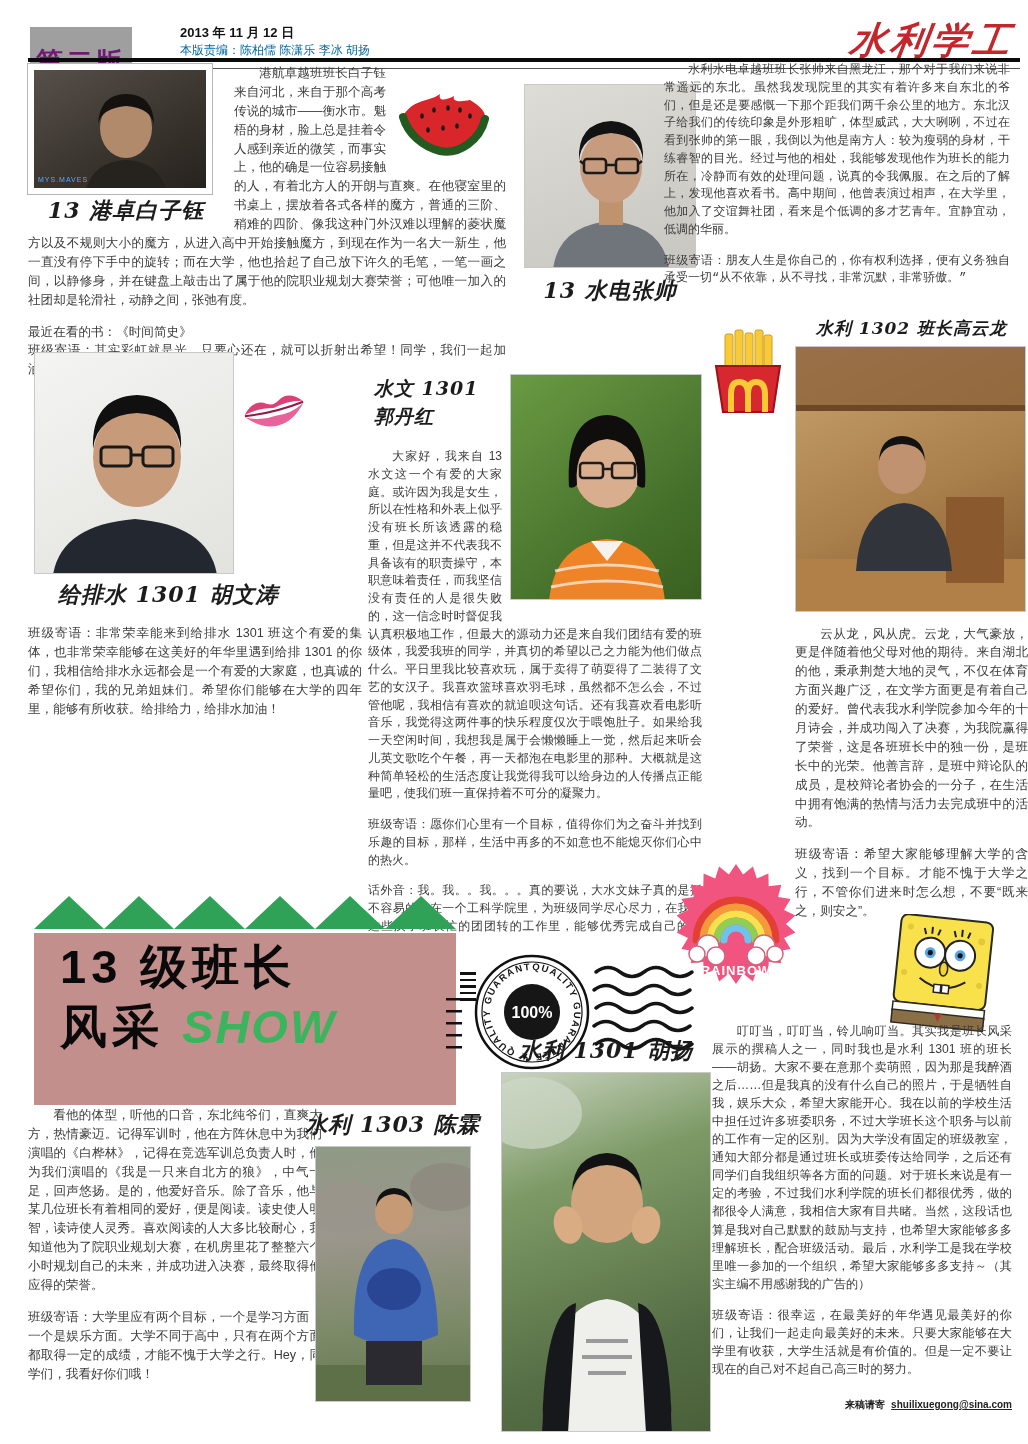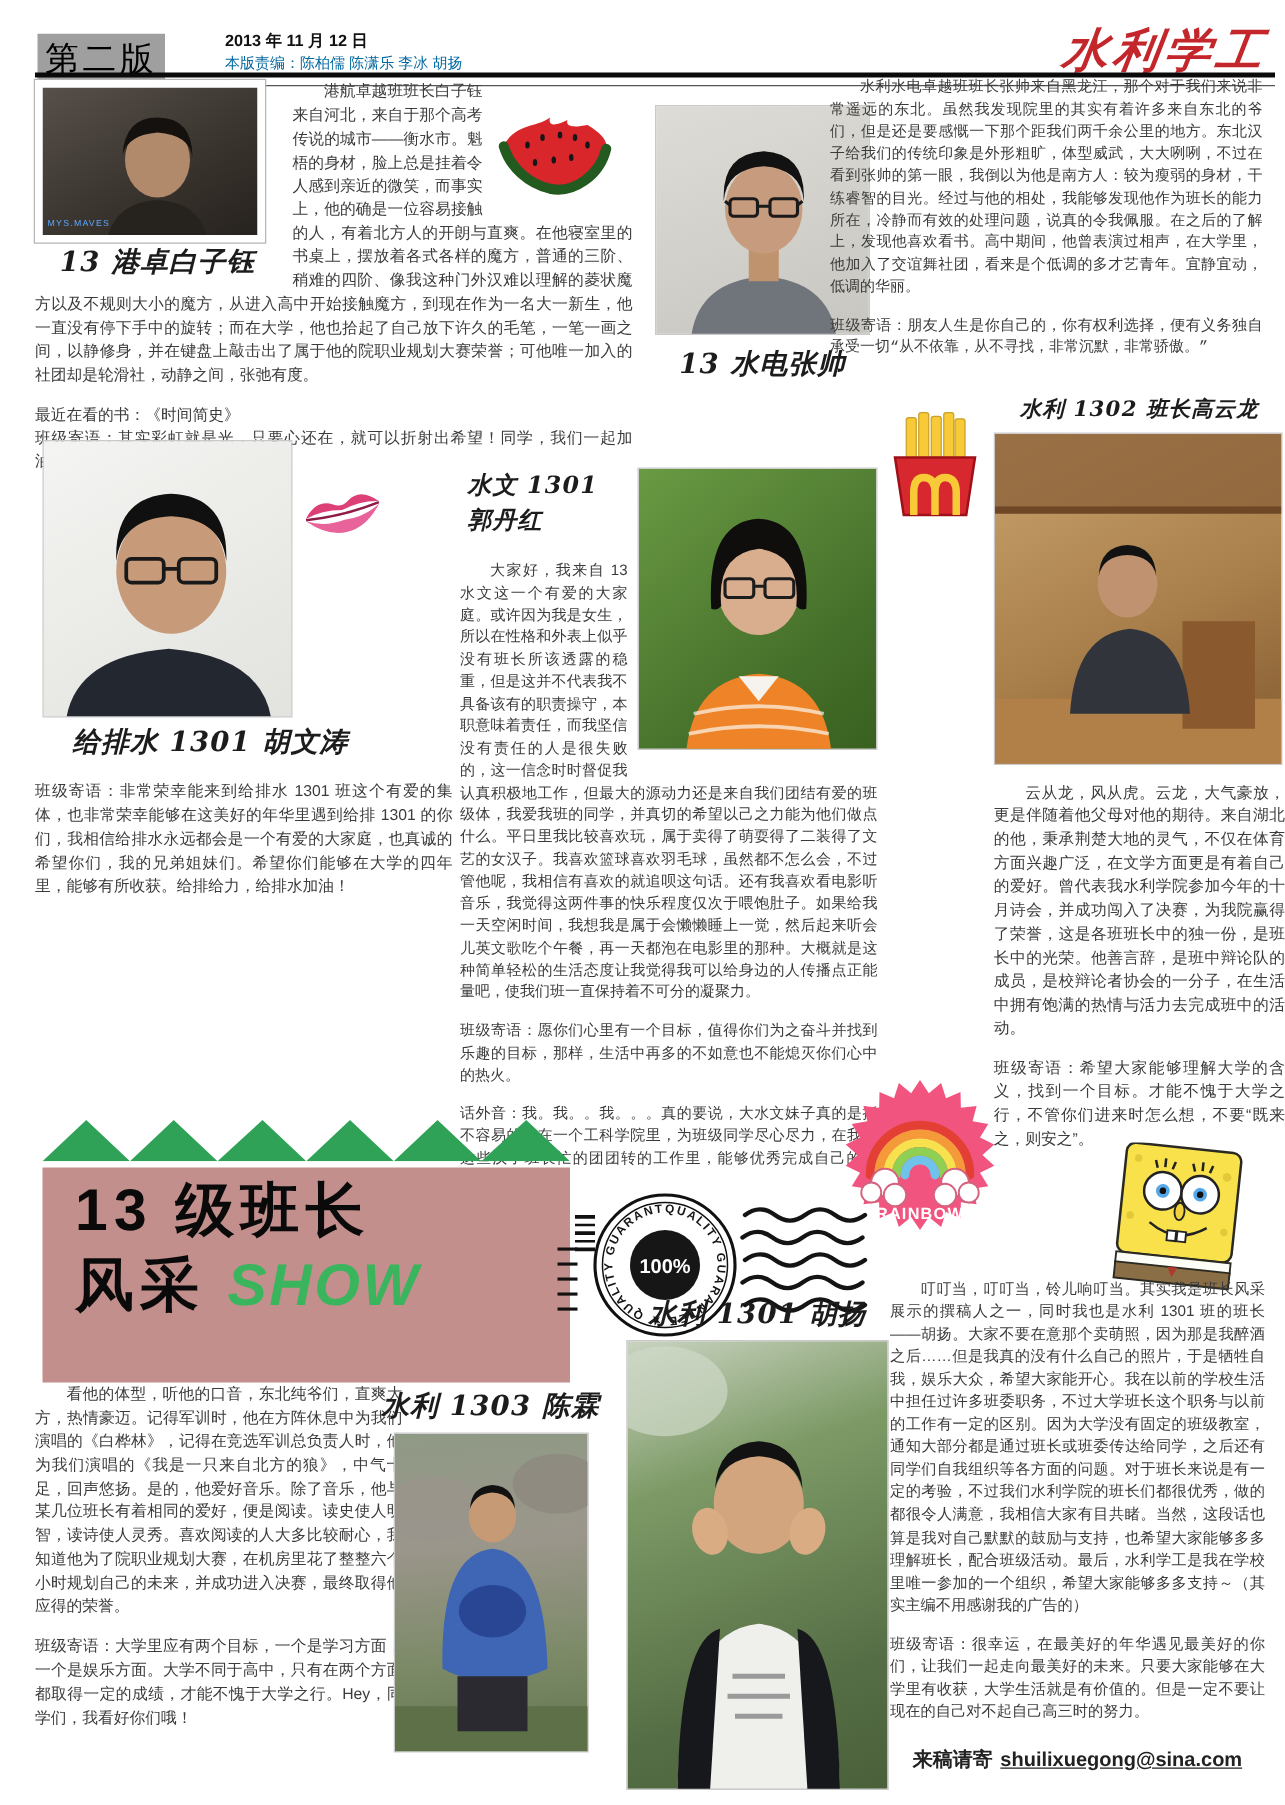--- a/index.html
+++ b/index.html
@@ -9,22 +9,22 @@
   .txt{font-size:12.6px;line-height:1.5;color:#3b3b3b;text-align:justify;}
   .txt p{margin:0;}
   .txt p.indent{text-indent:2em;}
   .txt p.gap{margin-top:13px;}
   .tight{font-size:12px;line-height:1.48;}
   .hand{font-family:"DejaVu Serif",serif;font-style:italic;font-weight:bold;
         font-size:22px;color:#1c1c1c;letter-spacing:1px;text-align:center;}
   .photo{box-sizing:border-box;border:1px solid #c9c9c9;overflow:hidden;position:relative;}
   .photo svg{display:block;}
   
-  #edition{left:30px;top:27px;background:#9f9f9f;color:#000000;font-size:27px;font-weight:normal;
-           padding:2px 6px;letter-spacing:3px;}
+  #edition{left:30px;top:27px;background:#9f9f9f;color:#701a75;font-size:27px;font-weight:bold;
+           padding:17px 6px;letter-spacing:3px;}
   #hdate{left:180px;top:24px;font-size:13px;font-weight:bold;color:#111;}
   #heditors{left:180px;top:42px;font-size:12px;color:#0369a1;}
   #masthead{right:14px;top:16px;font-family:"DejaVu Serif",serif;font-style:italic;font-weight:bold;
             font-size:37px;color:#c4272b;transform:skewX(-8deg);letter-spacing:4px;}
   #rule{left:28px;top:58px;width:992px;height:6px;border-top:4px solid #0a0a0a;border-bottom:1px solid #555;}
   
   #a-baiziyu{left:28px;top:64px;width:478px;}
   #bzy-photo-wrap{float:left;width:196px;margin-right:10px;}
   #bzy-photo{width:184px;height:130px;border:6px solid #fff;outline:1px solid #b5b5b5;
              background:linear-gradient(150deg,#57504a,#39332d 60%,#26221e);}
@@ -58,21 +58,21 @@
   #spongebob{left:880px;top:914px;}
   
   #a-chenlin-text{left:28px;top:1106px;width:294px;}
   #cl-block{left:305px;top:1110px;width:175px;text-align:center;}
   #cl-photo{width:156px;height:256px;margin:6px auto 0;
             background:linear-gradient(175deg,#8f9a85 0%,#9b968b 35%,#7c8a68 70%,#64754f);}
   #hy-block{left:500px;top:1036px;width:212px;text-align:center;}
   #hy-photo{width:210px;height:360px;margin:6px auto 0;
             background:linear-gradient(160deg,#c9d3c0 0%,#7d9a66 30%,#566e45 75%,#49603a);}
   #a-huyang-text{left:712px;top:1022px;width:300px;font-size:12.2px;line-height:1.48;}
-  #footer{left:712px;top:1398px;width:300px;text-align:center;font-size:16px;color:#222;}
+  #footer{left:712px;top:1398px;width:300px;text-align:right;font-size:10px;color:#222;}
   #footer .lbl{font-weight:bold;margin-right:6px;}
   #footer .mail{font-weight:bold;text-decoration:underline;}
 </style>
 </head>
 <body>
 
 <div class="page">
 
   <div class="abs" id="edition">第二版</div>
   <div class="abs" id="hdate">2013 年 11 月 12 日</div>

